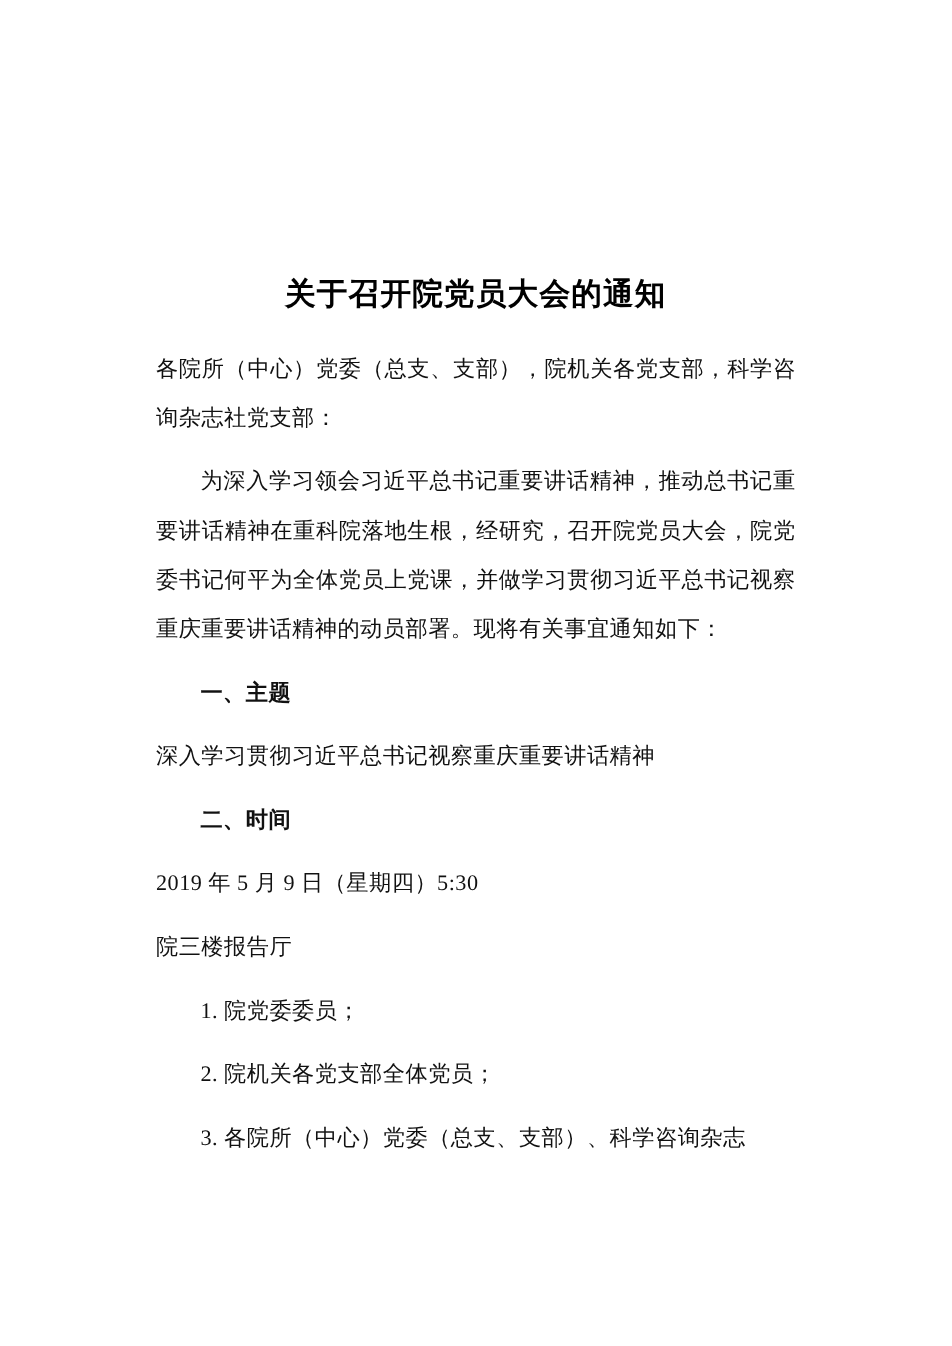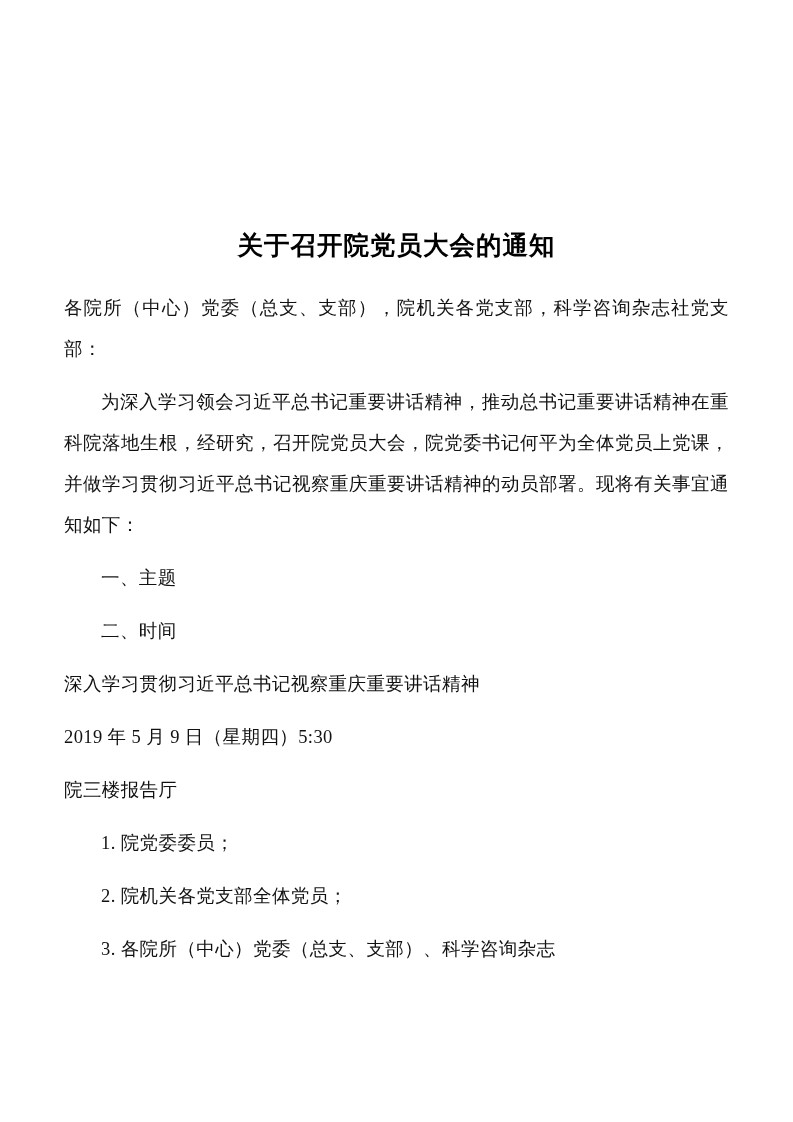--- a/index.html
+++ b/index.html
@@ -12,21 +12,21 @@
     height: 1122px;
     font-family: "Liberation Serif", "DejaVu Serif", serif;
     color: #000000;
     overflow: hidden;
   }
   .page {
     position: relative;
     width: 793px;
     height: 1122px;
     box-sizing: border-box;
-    padding: 0 52px;
+    padding: 0 118px;
     background: #ffffff;
   }
   .doc-title {
     margin: 0;
     padding-top: 228px;
     text-align: center;
     font-family: "Liberation Sans", "DejaVu Sans", sans-serif;
     font-weight: bold;
     font-size: 25.5px;
     letter-spacing: 1px;
@@ -53,35 +53,36 @@
     text-indent: 37px;
   }
   p.sub {
     text-indent: 37px;
   }
   p.flush {
     text-indent: 0;
   }
   .spaced {
     letter-spacing: 4px;
+    font-weight: bold;
   }
 </style>
 </head>
 <body>
 
 <div class="page">
 
   <h1 class="doc-title">关于召开院党员大会的通知</h1>
 
   <div class="body-block">
     <p class="para flush">各院所（中心）党委（总支、支部），院机关各党支部，科学咨询杂志社党支部：</p>
     <p class="para indent2">为深入学习领会习近平总书记重要讲话精神，推动总书记重要讲话精神在重科院落地生根，经研究，召开院党员大会，院党委书记何平为全体党员上党课，并做学习贯彻习近平总书记视察重庆重要讲话精神的动员部署。现将有关事宜通知如下：</p>
     <p class="para item spaced">一、主题</p>
+    <p class="para flush">深入学习贯彻习近平总书记视察重庆重要讲话精神</p>
     <p class="para item spaced">二、时间</p>
-    <p class="para flush">深入学习贯彻习近平总书记视察重庆重要讲话精神</p>
     <p class="para flush">2019 年 5 月 9 日（星期四）5:30</p>
     <p class="para flush">院三楼报告厅</p>
     <p class="para sub">1. 院党委委员；</p>
     <p class="para sub">2. 院机关各党支部全体党员；</p>
     <p class="para sub">3. 各院所（中心）党委（总支、支部）、科学咨询杂志</p>
   </div>
 
 </div>
 
 </body></html>

